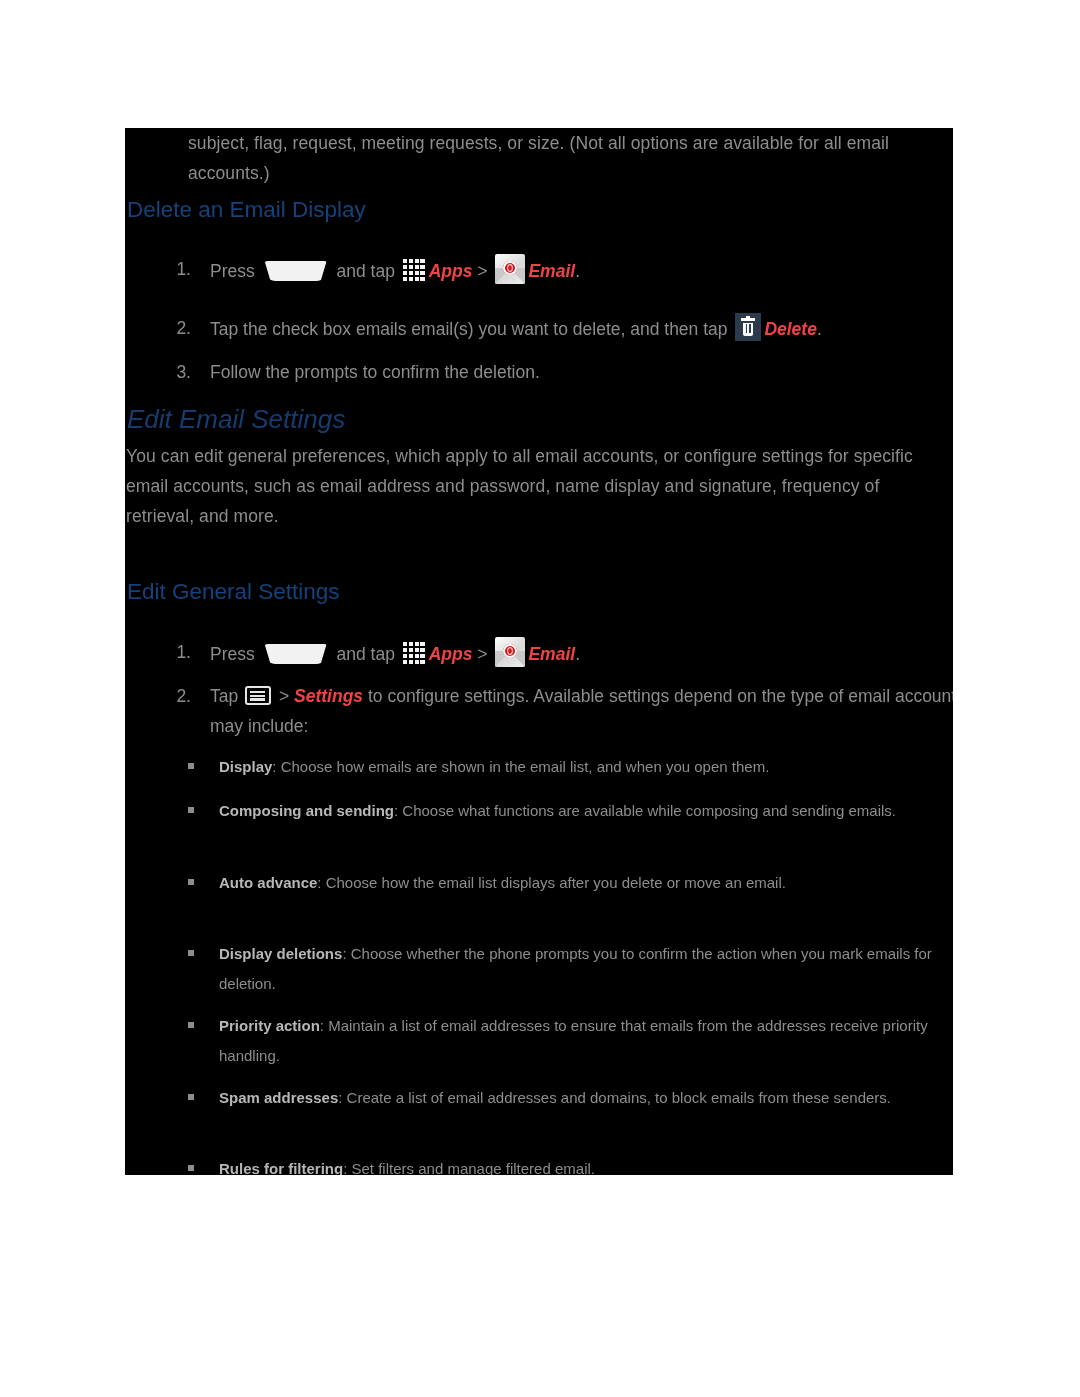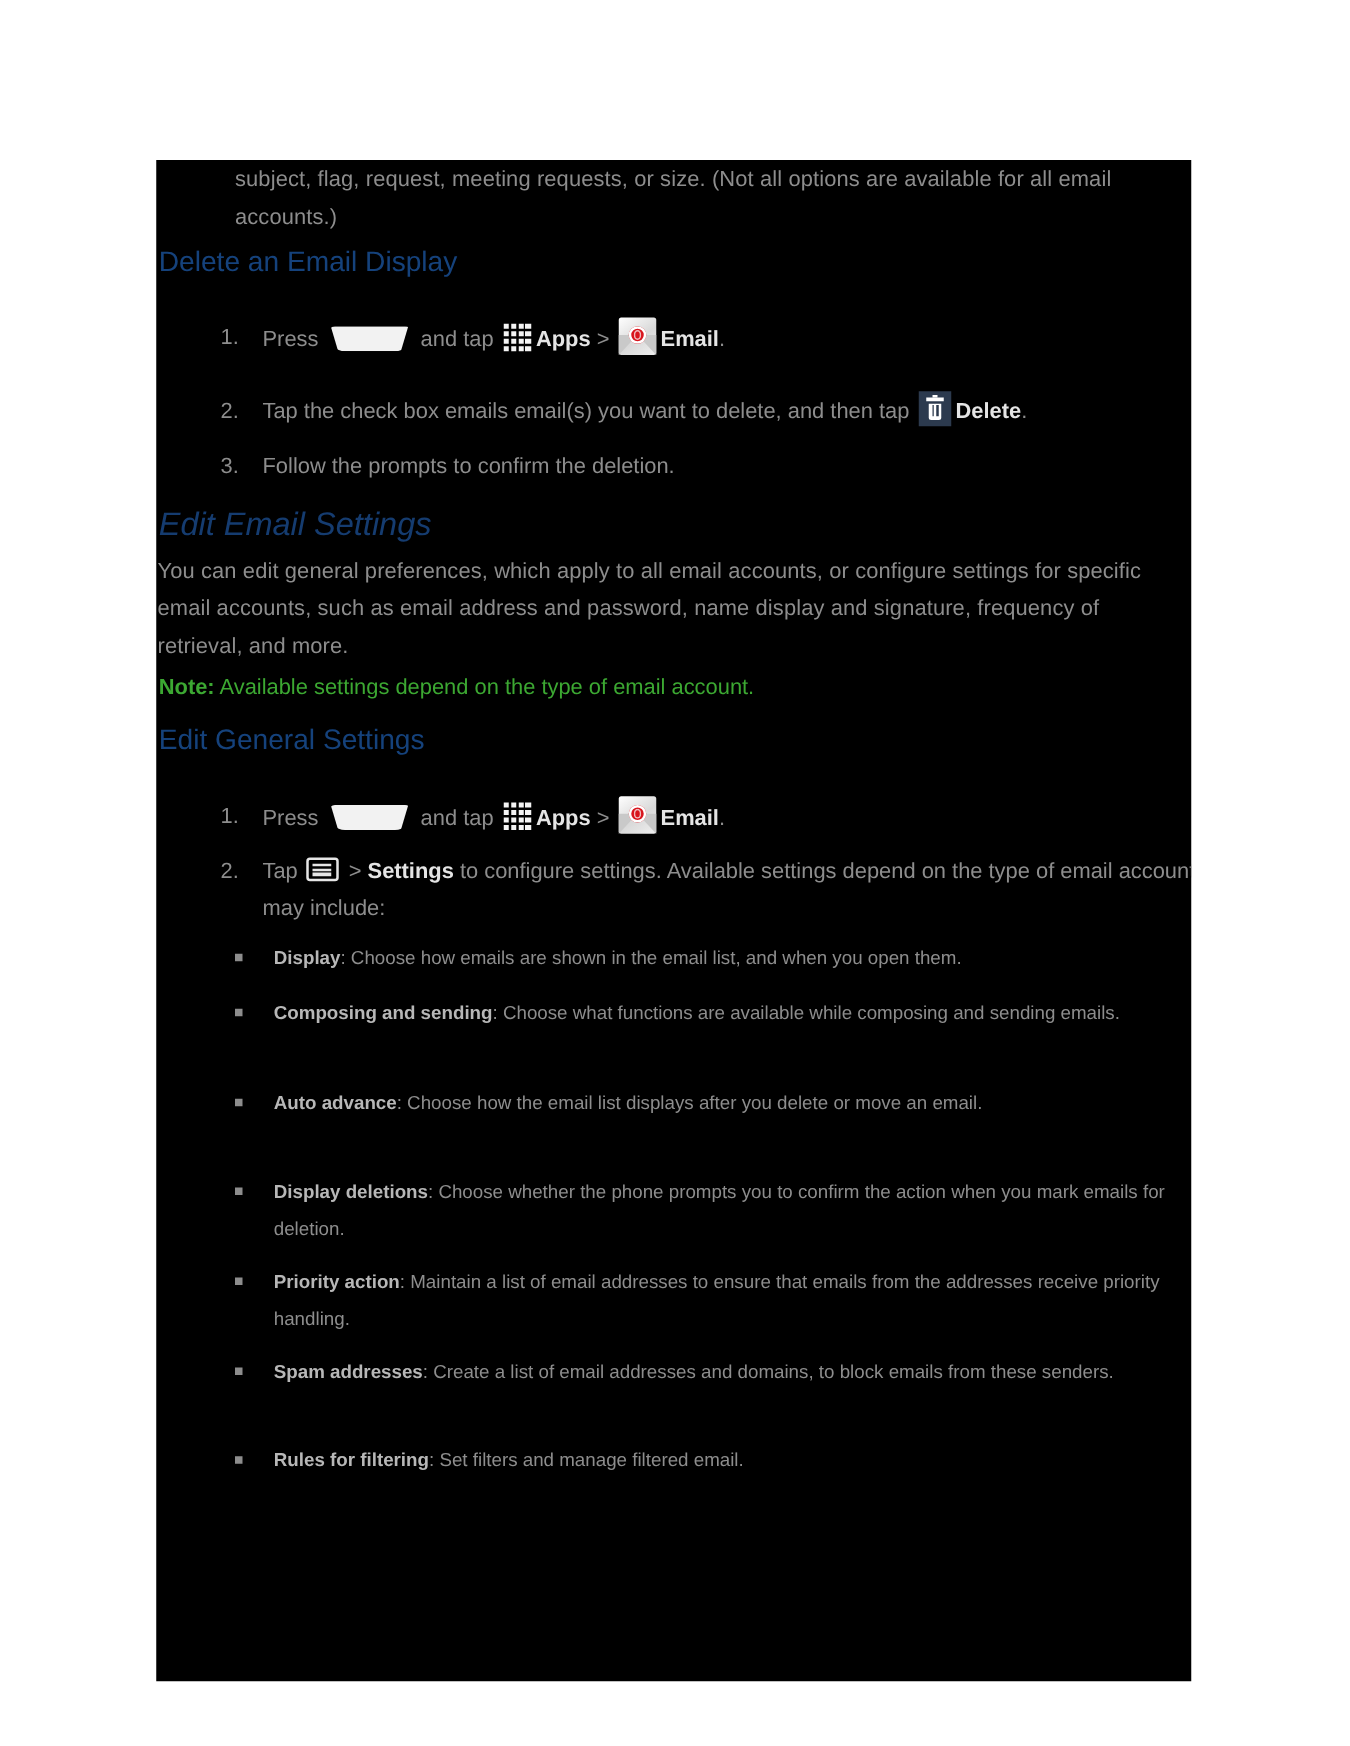--- a/index.html
+++ b/index.html
@@ -14,21 +14,21 @@
     overflow: hidden;
     position: relative;
   }
 
   
   #page-sheet {
     position: absolute;
     left: 125px;
     top: 128px;
     width: 828px;
-    height: 1217px;
+    height: 1047px;
     background: #000000;
     overflow: hidden;
   }
 
   
   .body-text {
     color: #8d8d8d;
     font-size: 17.5px;
     line-height: 30px;
     letter-spacing: 0.1px;
@@ -93,21 +93,21 @@
   }
   .step-body {
     position: absolute;
     left: 45px;
     top: 0px;
     width: 790px;
     color: #8d8d8d;
     font-size: 17.5px;
     line-height: 30px;
   }
-  .step-body b { color: #e5e5e5; font-weight: bold; }
+  .step-body b { color: #ef4444; font-weight: bold; font-style: italic; }
 
   
   .bullet {
     position: absolute;
     width: 780px;
   }
   .bullet-mark {
     position: absolute;
     left: 0px;
     top: 11px;
@@ -345,21 +345,20 @@
 
   <div class="step" style="left:40px; top:229px;">
     <span class="step-num">3.</span>
     <span class="step-body">Follow the prompts to confirm the deletion.</span>
   </div>
 
   <h1 class="h1" style="left:2px; top:272px;">Edit Email Settings</h1>
 
   <p class="body-text para" style="position:absolute; left:1px; top:313px; width:810px;">You can edit general preferences, which apply to all email accounts, or configure settings for specific email accounts, such as email address and password, name display and signature, frequency of retrieval, and more.</p>
 
-  <div class="note" style="left:2px; top:406px; width:810px;"><b>Note:</b><span> Available settings depend on the type of email account.</span></div>
 
   <h2 class="h2" style="left:2px; top:450px;">Edit General Settings</h2>
 
   <div class="step" style="left:40px; top:509px;">
     <span class="step-num">1.</span>
     <span class="step-body"><span>Press </span><span class="icon icon-home"><span class="key"></span></span><span> and tap </span><span class="icon icon-apps"><span class="grid">
             <i></i>
             <i></i>
             <i></i>
             <i></i>

